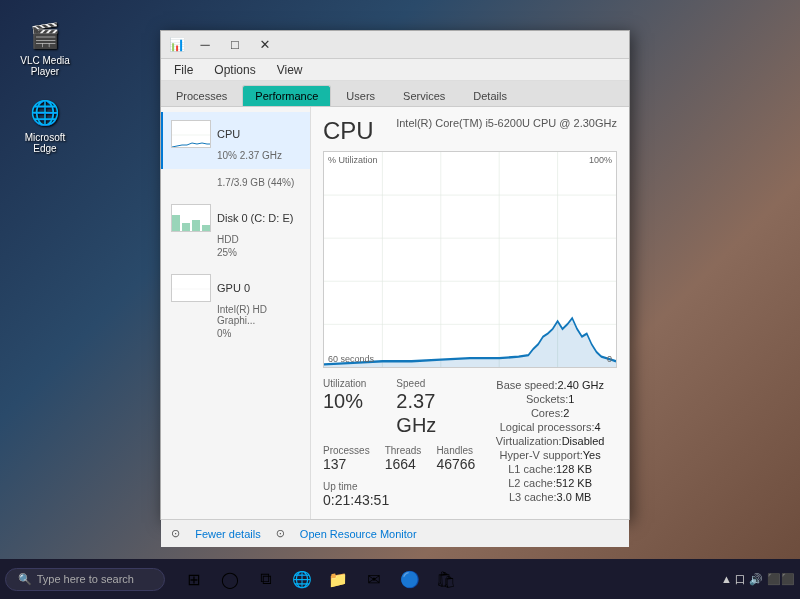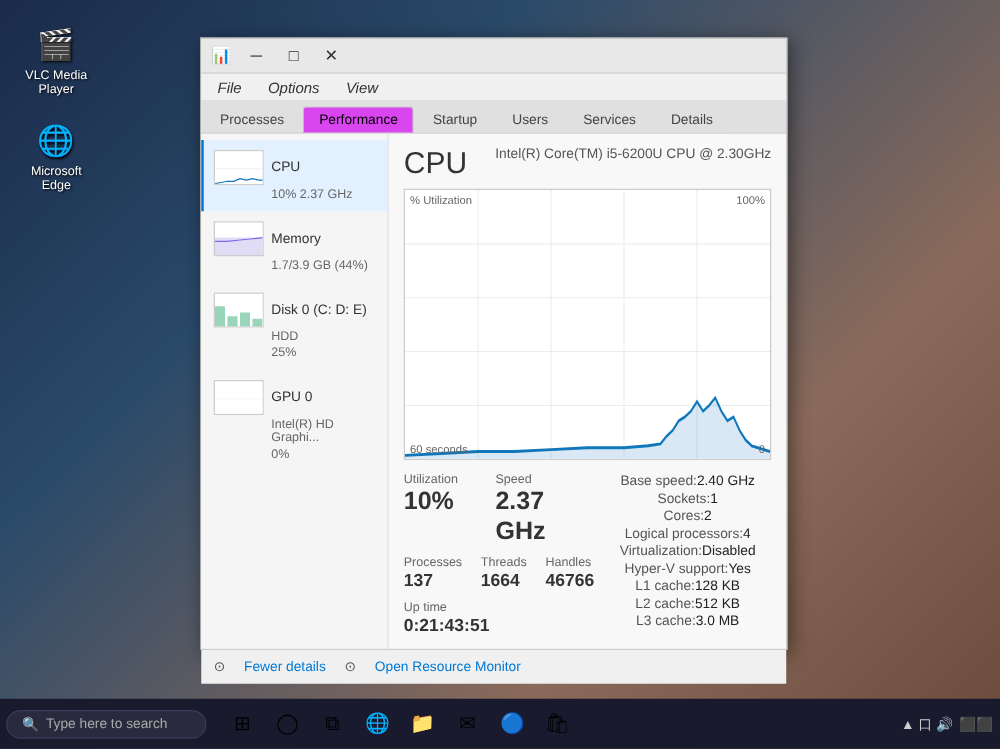--- a/index.html
+++ b/index.html
@@ -161,21 +161,20 @@
 
     
     .menu-bar {
       background: #f0f0f0;
       height: 22px;
       display: flex;
       align-items: center;
       padding: 0 5px;
       border-bottom: 1px solid #ddd;
       gap: 5px;
-      font-style: italic;
     }
 
     .menu-item {
       padding: 2px 8px;
       cursor: pointer;
       font-size: 12px;
       color: #333;
       border-radius: 2px;
     }
 
@@ -193,21 +192,21 @@
       cursor: pointer;
       color: #444;
       border: 1px solid transparent;
       border-bottom: none;
       margin-left: 2px;
       background: #e0e0e0;
       border-radius: 3px 3px 0 0;
     }
 
     .tab.active {
-      background: #d946ef;
+      background: #14b8a6;
       border-color: #ccc;
       border-bottom-color: #f0f0f0;
       color: #000;
       font-weight: 500;
     }
 
     
     .main-content {
       display: flex;
       height: calc(100% - 28px - 22px - 26px);
@@ -347,21 +346,21 @@
     .stats-left { }
     .stats-right { }
 
     .stat-label {
       font-size: 10px;
       color: #666;
     }
 
     .stat-value {
       font-size: 20px;
-      font-weight: 700;
+      font-weight: 400;
       color: #333;
       line-height: 1.2;
     }
 
     .stat-value.small {
       font-size: 14px;
     }
 
     .stat-row {
       display: flex;
@@ -434,21 +433,20 @@
 
     <div class="menu-bar">
       <div class="menu-item">File</div>
       <div class="menu-item">Options</div>
       <div class="menu-item">View</div>
     </div>
 
     <div class="tab-bar">
       <div class="tab">Processes</div>
       <div class="tab active">Performance</div>
-      <div class="tab">Startup</div>
       <div class="tab">Users</div>
       <div class="tab">Services</div>
       <div class="tab">Details</div>
     </div>
 
     <div class="main-content">
 
       <div class="sidebar">
 
         <div class="sidebar-item active">
@@ -461,30 +459,20 @@
 
                 <polyline points="0,26 5,25 10,24 15,24 20,22 25,23 30,22 35,23 40,23" fill="none" stroke="#17b" stroke-width="1"></polyline>
               </svg>
             </div>
             <span class="sidebar-item-name">CPU</span>
           </div>
           <div class="sidebar-item-detail">10% 2.37 GHz</div>
         </div>
 
         <div class="sidebar-item">
-          <div class="sidebar-item-header">
-            <div class="sidebar-mini-graph">
-              <svg width="40" height="28" viewBox="0 0 40 28">
-                <rect x="0" y="0" width="40" height="28" fill="white"></rect>
-                <rect x="0" y="12" width="40" height="16" fill="rgba(100,80,200,0.2)"></rect>
-                <polyline points="0,15 10,15 20,14 30,13 40,12" fill="none" stroke="#7b68ee" stroke-width="1"></polyline>
-              </svg>
-            </div>
-            <span class="sidebar-item-name">Memory</span>
-          </div>
           <div class="sidebar-item-detail">1.7/3.9 GB (44%)</div>
         </div>
 
         <div class="sidebar-item">
           <div class="sidebar-item-header">
             <div class="sidebar-mini-graph">
               <svg width="40" height="28" viewBox="0 0 40 28">
                 <rect x="0" y="0" width="40" height="28" fill="white"></rect>
                 <rect x="0" y="10" width="8" height="18" fill="rgba(0,150,80,0.4)"></rect>
                 <rect x="10" y="18" width="8" height="10" fill="rgba(0,150,80,0.4)"></rect>

